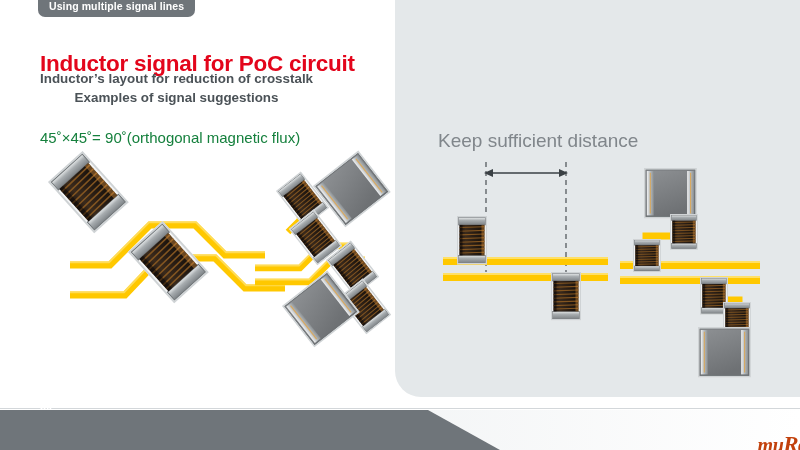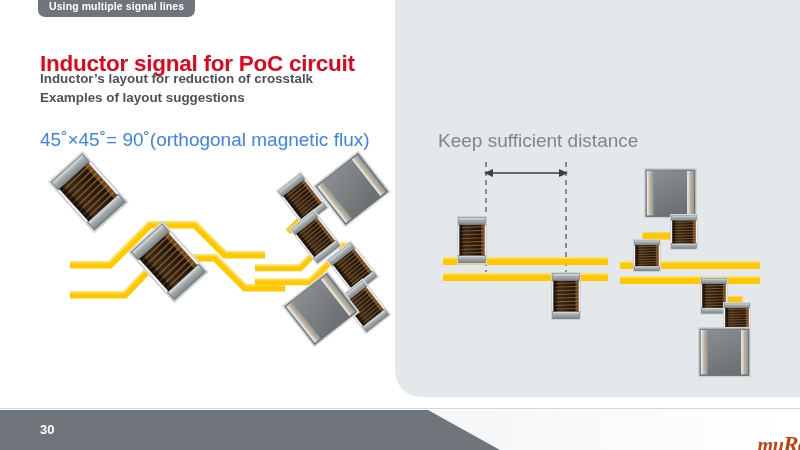--- a/index.html
+++ b/index.html
@@ -15,35 +15,35 @@
   
   .badge{position:absolute;left:38px;top:-10px;
     background:#6f757a;color:#fff;font-size:10.5px;font-weight:bold;
     padding:11px 11px 5px 11px;border-radius:0 0 7px 7px;letter-spacing:.1px;
     line-height:1;}
 
   
   .h1{position:absolute;left:40px;top:38px;color:#e3051b;font-size:22.5px;
     font-weight:bold;letter-spacing:-.25px;line-height:1;white-space:nowrap;}
   .h2{position:absolute;left:40px;top:70px;color:#4b5257;font-size:13.4px;
-    font-weight:bold;line-height:18.5px;white-space:nowrap;}
-  .caption-left{position:absolute;left:40px;top:130px;color:#3b82f6;
-    font-size:19px;line-height:1;white-space:nowrap;}
+    font-weight:bold;line-height:18.5px;white-space:nowrap;text-align:center;}
+  .caption-left{position:absolute;left:40px;top:130px;color:#15803d;
+    font-size:15px;line-height:1;white-space:nowrap;}
   .caption-right{position:absolute;left:438px;top:131px;color:#80868b;
     font-size:19px;line-height:1;white-space:nowrap;}
 
   
   .footer-gray{position:absolute;left:0;top:410px;width:800px;height:40px;
     background:#6f757a;
     clip-path:polygon(0 0, 428px 0, 500px 40px, 0 40px);}
   .footer-white{position:absolute;left:0;top:410px;width:800px;height:40px;
     background:linear-gradient(90deg,#e8ebed 0%,#f2f4f5 45%,#ffffff 100%);
     clip-path:polygon(428px 0, 800px 0, 800px 40px, 500px 40px);}
   .footer-sep{position:absolute;left:0;top:408px;width:800px;height:1px;background:#d3d7da;}
-  .footer-num{position:absolute;left:40px;top:423px;color:#ffffff;font-size:13px;
+  .footer-num{position:absolute;left:40px;top:401px;color:#ffffff;font-size:11px;
     font-weight:bold;line-height:1;}
   .footer-txt{position:absolute;left:57px;top:423px;color:#e9ebec;font-size:10.5px;
     line-height:1;white-space:nowrap;}
   .logo{position:absolute;right:22px;top:433px;color:#c2410c;font-size:20px;
     font-weight:bold;font-style:italic;font-family:"Liberation Serif","DejaVu Serif",serif;
     letter-spacing:-.5px;line-height:1;}
   .logo .cap{font-size:23px;}
   .logo u{text-decoration:none;border-bottom:2.5px solid #d9001b;padding-bottom:1px;}
 
   svg{position:absolute;left:0;top:0;width:800px;height:450px;overflow:visible;}
@@ -269,21 +269,21 @@
           </g>
       </g>
     </g>
   </svg>
 
   <div class="badge">Using multiple signal lines</div>
 
   <h1 class="h1">Inductor signal for PoC circuit</h1>
   <div class="h2">
     <div>Inductor’s layout for reduction of crosstalk</div>
-    <div>Examples of layout suggestions</div>
+    <div>Examples of signal suggestions</div>
   </div>
 
   <div class="caption-left">45˚×45˚= 90˚(orthogonal magnetic flux)</div>
   <div class="caption-right">Keep sufficient distance</div>
 
   <div class="footer-sep"></div>
   <div class="footer-white"></div>
   <div class="footer-gray"></div>
   <div class="footer-num">30</div>
   <div class="logo"><u><span>mu</span><span class="cap">Rata</span></u></div>

